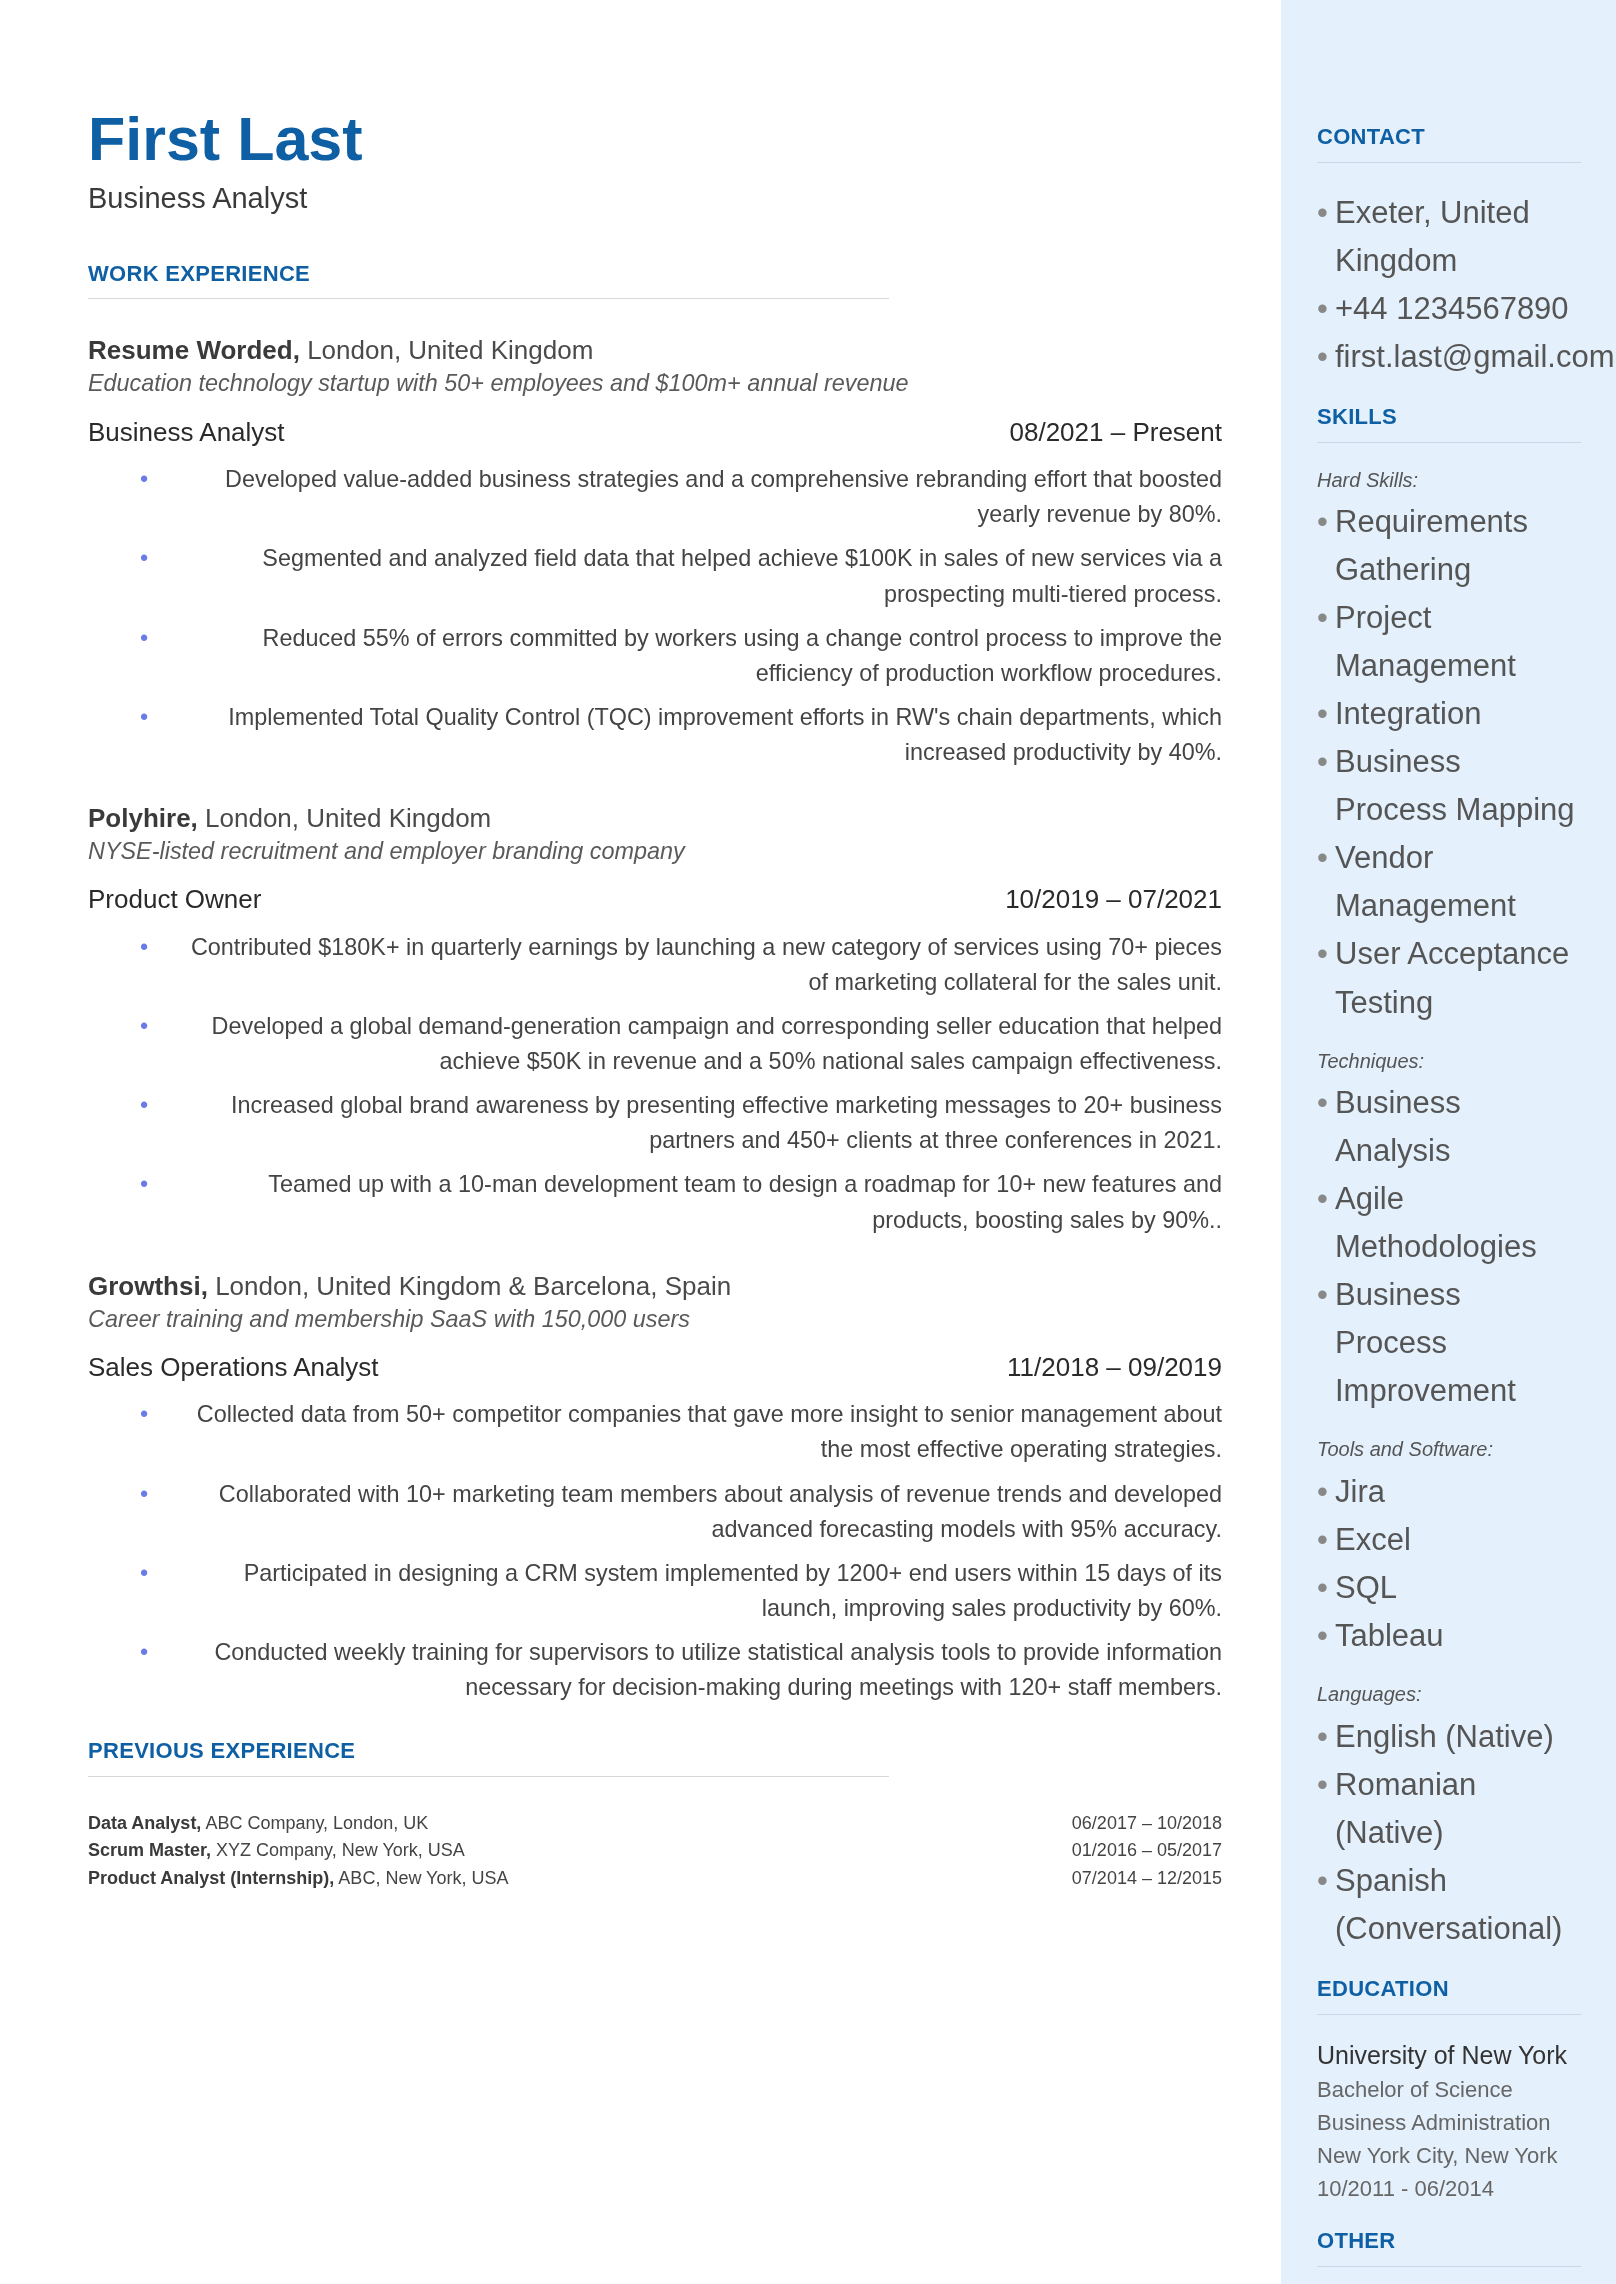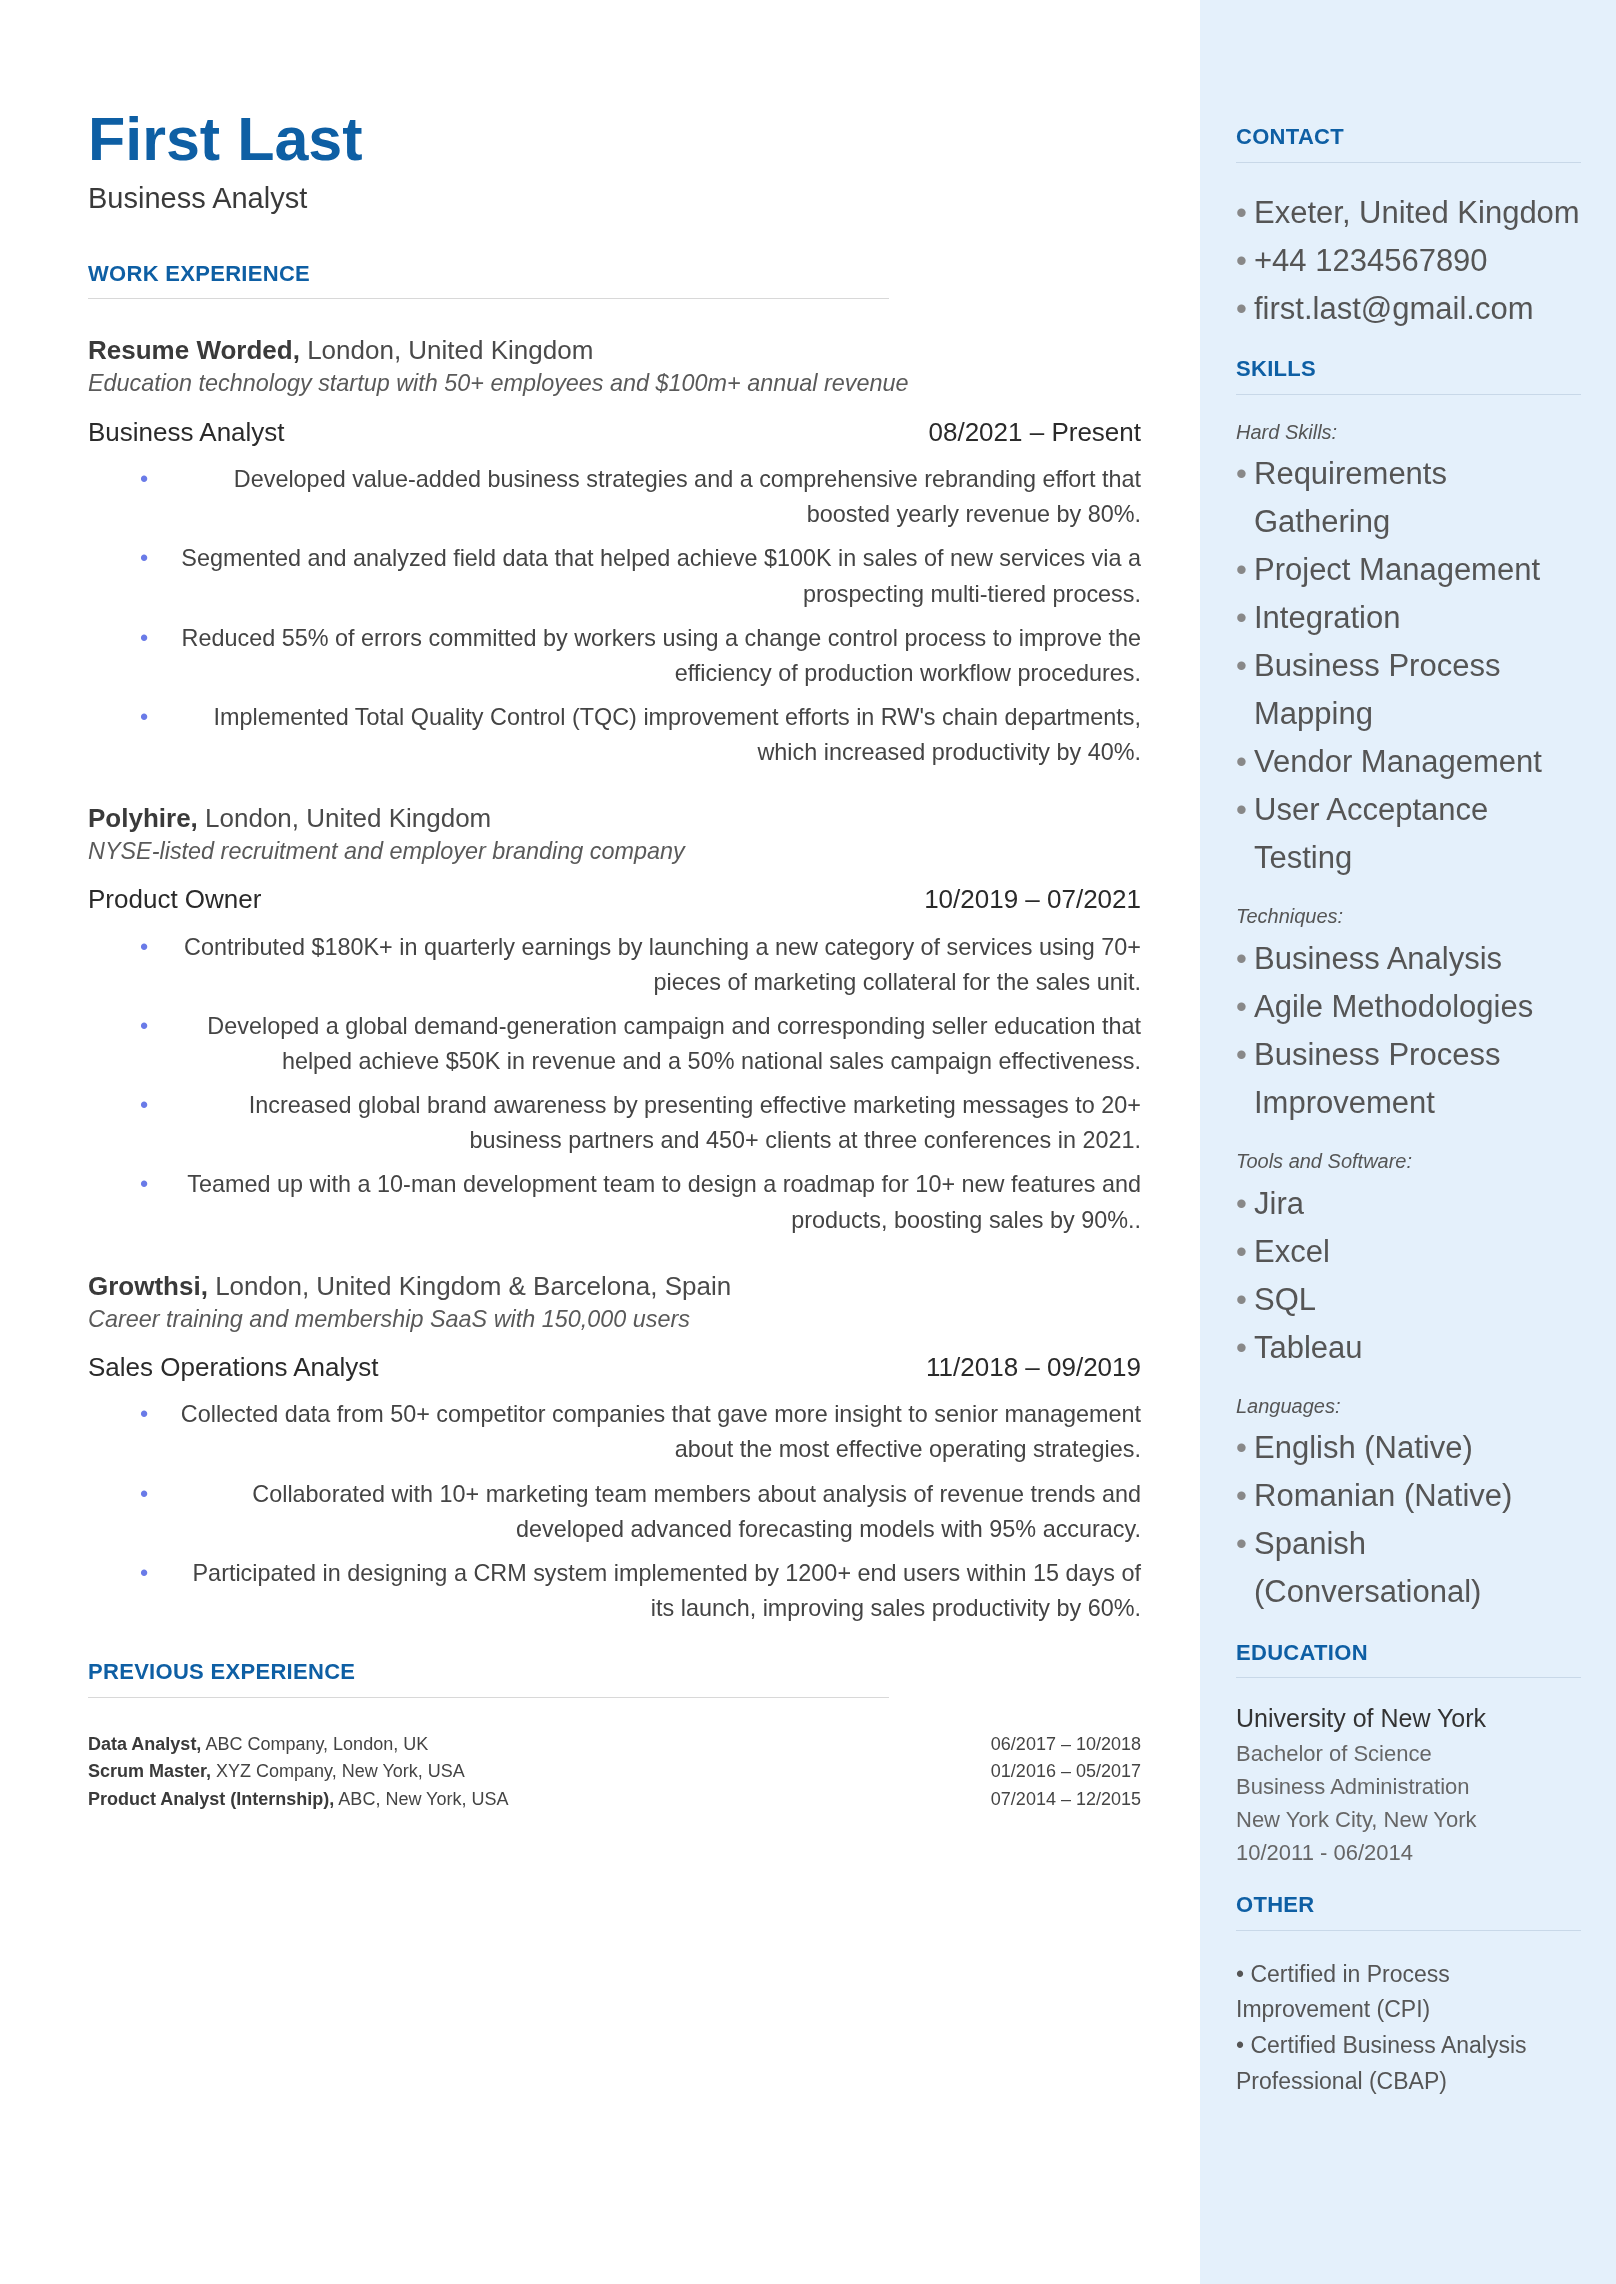--- a/index.html
+++ b/index.html
@@ -9,21 +9,21 @@
     width: 1617px;
     height: 2284px;
     display: flex;
     color: #3a3a3a;
   }
   .main {
     flex: 1;
     padding: 104px 59px 0 88px;
   }
   .sidebar {
-    width: 417px;
+    width: 336px;
     background: #e4f0fb;
     padding: 111px 36px 0 36px;
   }
   .name {
     font-size: 61px;
     font-weight: 800;
     color: #0e5fa4;
     margin-bottom: 7.8px;
   }
   .title {
@@ -134,20 +134,21 @@
         <div class="company-line"><span class="company-name">Growthsi,</span><span> London, United Kingdom &amp; Barcelona, Spain</span></div>
         <div class="company-desc">Career training and membership SaaS with 150,000 users</div>
         <div class="role-line">
           <span>Sales Operations Analyst</span>
           <span>11/2018 – 09/2019</span>
         </div>
         <ul class="bullets">
           <li>Collected data from 50+ competitor companies that gave more insight to senior management about the most effective operating strategies.</li>
           <li>Collaborated with 10+ marketing team members about analysis of revenue trends and developed advanced forecasting models with 95% accuracy.</li>
           <li>Participated in designing a CRM system implemented by 1200+ end users within 15 days of its launch, improving sales productivity by 60%.</li>
+          <li>Conducted weekly training for supervisors to utilize statistical analysis tools to provide information necessary for decision-making during meetings with 120+ staff members.</li>
         </ul>
       </div>
     </div>
 
   <div class="section-heading">PREVIOUS EXPERIENCE</div>
   <hr class="hr main-hr-short">
 
   <div id="prev-container">
       <div class="prev-row">
         <span><span class="prev-title">Data Analyst,</span> ABC Company, London, UK</span>

